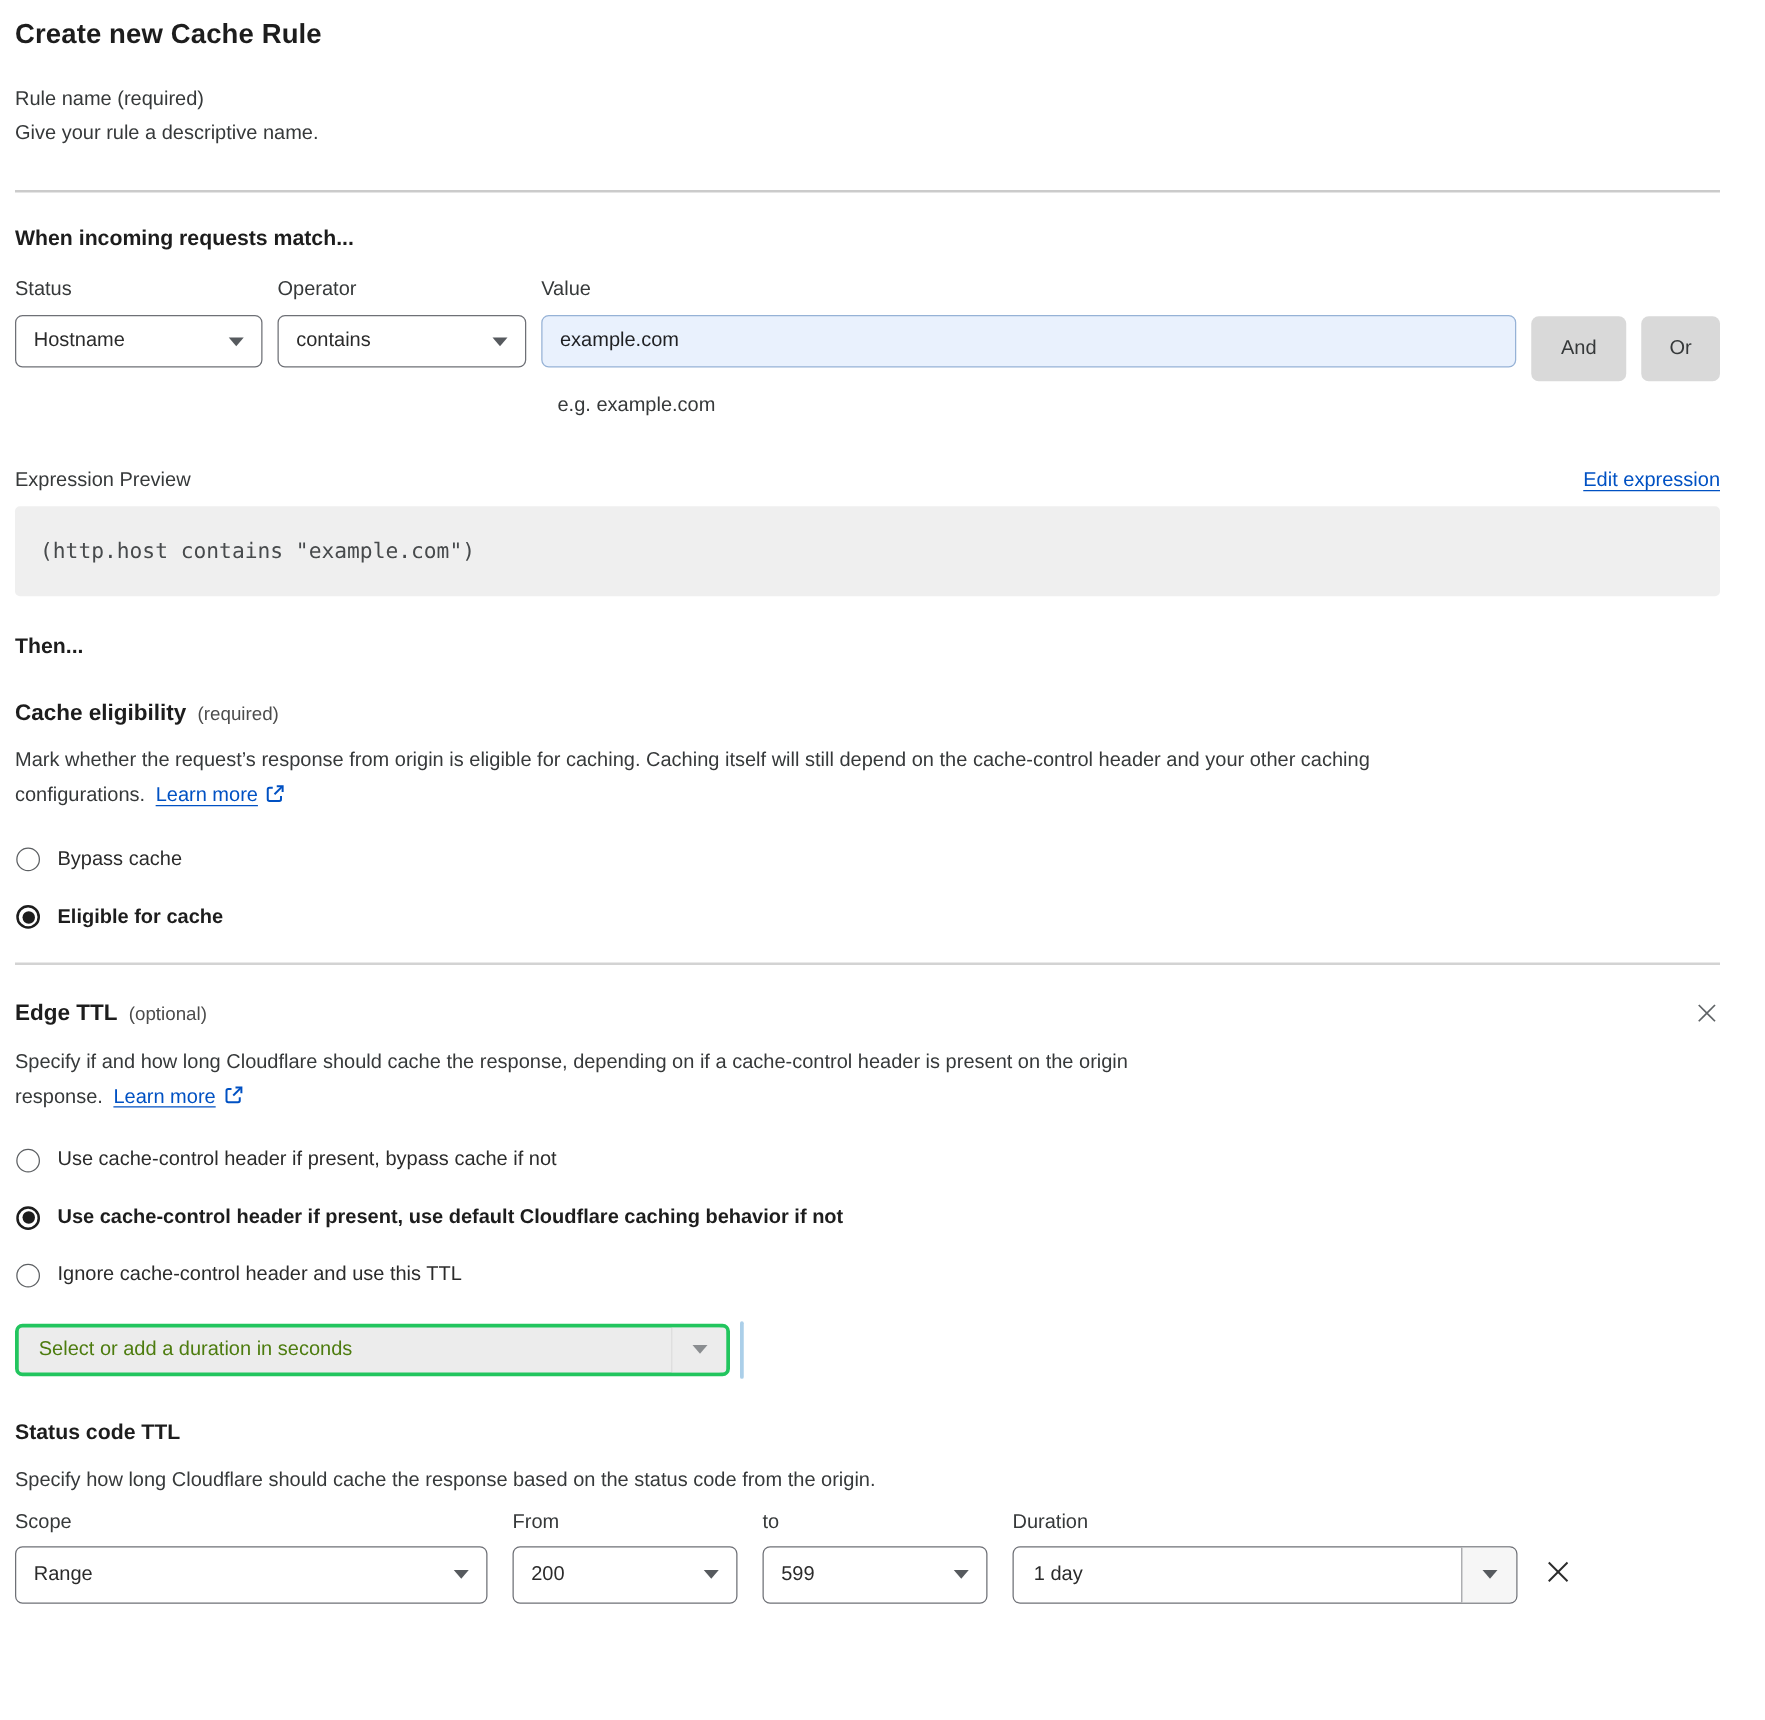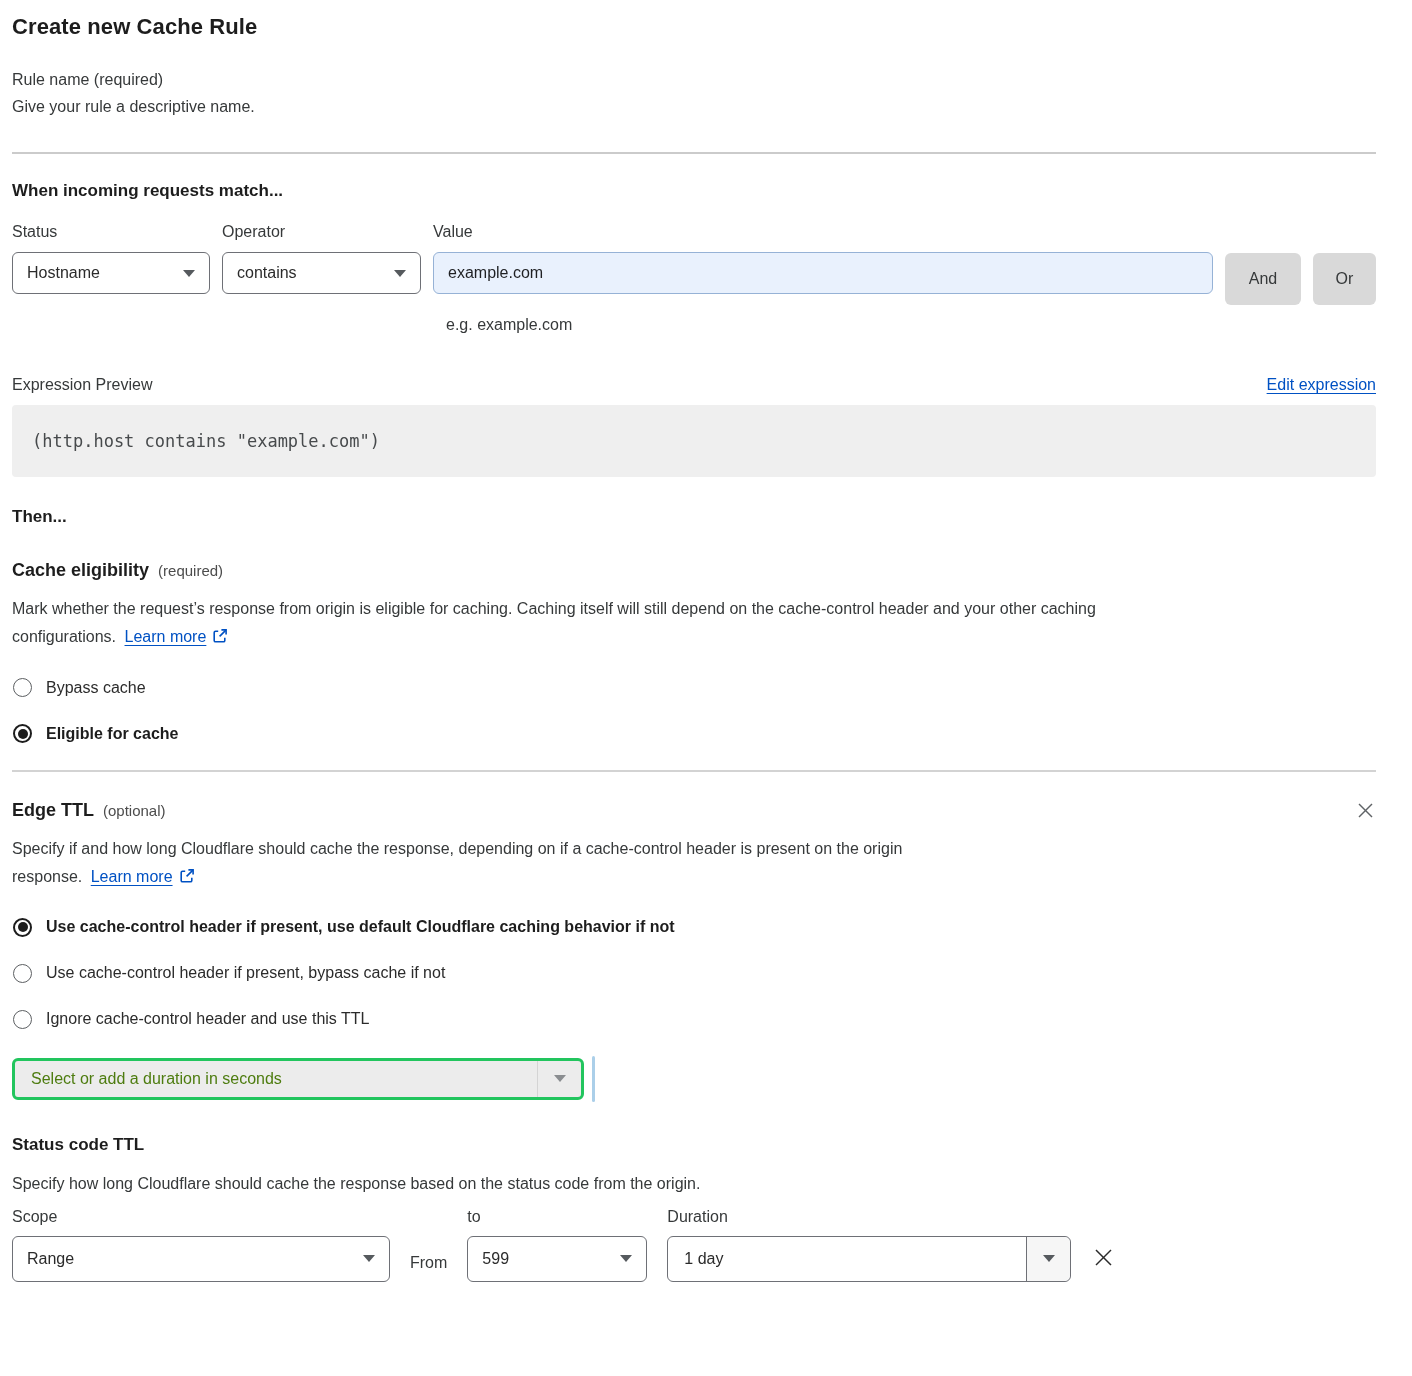--- a/index.html
+++ b/index.html
@@ -204,26 +204,26 @@
 
   <p class="desc" style="margin-top:10px;"><span>Specify if and how long Cloudflare should cache the response, depending on if a cache-control header is present on the origin</span><br><span>response.</span>
     <a class="link" style="margin-left:4px;">Learn more</a><span class="ext-icon"><svg width="16" height="16" viewBox="0 0 16 16" fill="none" stroke="#0051c3" stroke-width="1.6">
           <path d="M6.2 3.2H3.6C2.7 3.2 2.2 3.8 2.2 4.6v7.8c0 .8.5 1.4 1.4 1.4h7.8c.8 0 1.4-.6 1.4-1.4V9.8"></path>
           <path d="M9.4 1.9h4.7v4.7"></path>
           <path d="M13.9 2.1 7.6 8.4"></path>
         </svg></span></p>
 
   <div class="radio-group">
     <div class="radio-row">
+      <span class="radio"></span>
+      <span class="opt">Use cache-control header if present, bypass cache if not</span>
+    </div>
+    <div class="radio-row">
       <span class="radio checked"></span>
       <span class="opt bold">Use cache-control header if present, use default Cloudflare caching behavior if not</span>
-    </div>
-    <div class="radio-row">
-      <span class="radio"></span>
-      <span class="opt">Use cache-control header if present, bypass cache if not</span>
     </div>
     <div class="radio-row">
       <span class="radio"></span>
       <span class="opt">Ignore cache-control header and use this TTL</span>
     </div>
   </div>
 
   <div class="ttl-select-wrap">
     <div class="select disabled">
       <span class="ph">Select or add a duration in seconds</span>
@@ -240,20 +240,24 @@
   <div class="status-row">
     <div class="status-col">
       <span class="field-label">Scope</span>
       <div class="select h46 w-scope">
         <span>Range</span>
         <span class="caret"></span>
       </div>
     </div>
     <div class="status-col">
       <span class="field-label">From</span>
+      <div class="select h46 w-from">
+        <span>200</span>
+        <span class="caret"></span>
+      </div>
     </div>
     <div class="status-col">
       <span class="field-label">to</span>
       <div class="select h46 w-to">
         <span>599</span>
         <span class="caret"></span>
       </div>
     </div>
     <div class="status-col">
       <span class="field-label">Duration</span>

